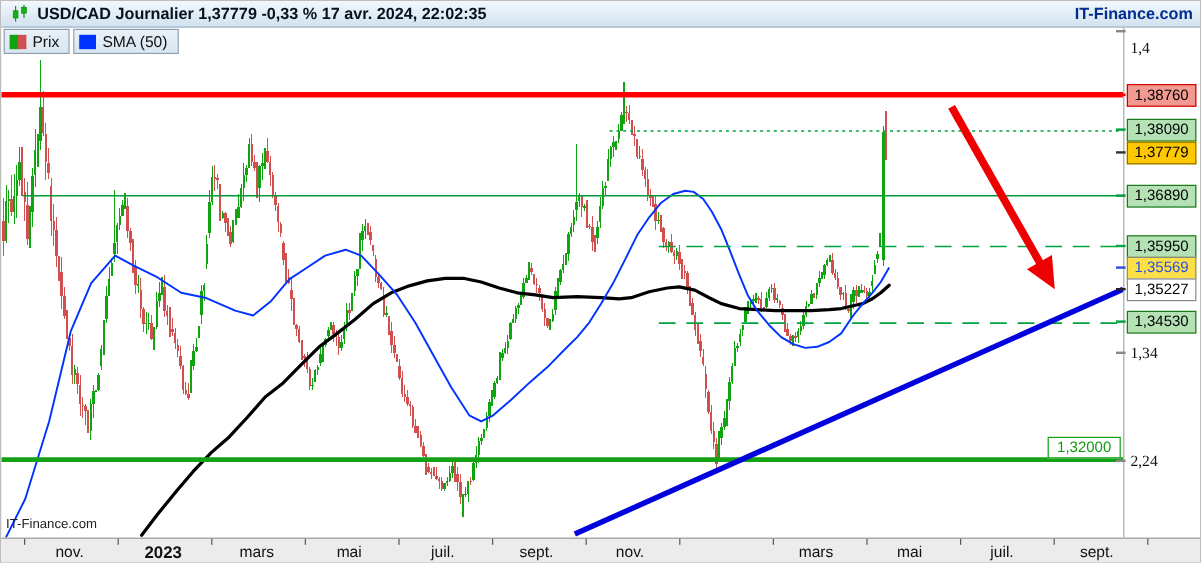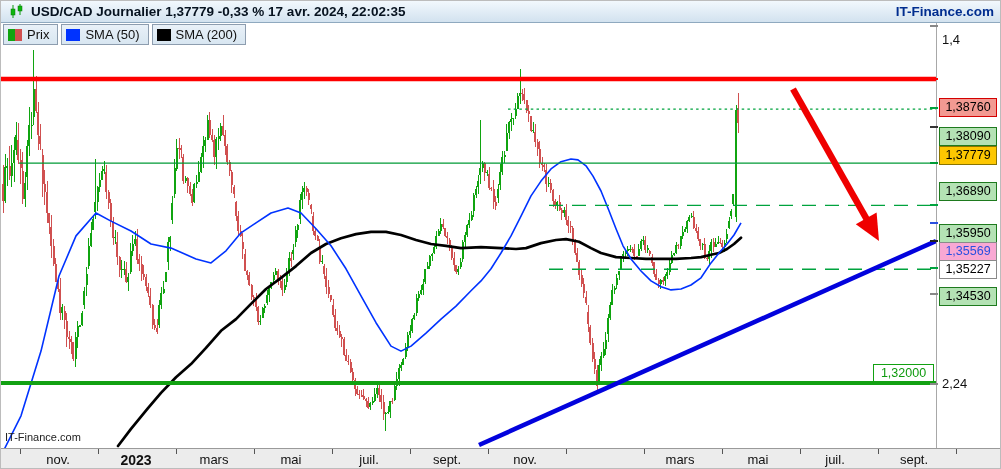--- a/index.html
+++ b/index.html
@@ -16,23 +16,23 @@
   .legend-tab{display:flex;align-items:center;gap:5px;background:linear-gradient(#e9f1f8,#d8e6f1);
     border:1px solid #8d9daf;padding:0 8px 0 4px;height:21px;box-sizing:border-box;font-size:13px;color:#111;}
   .swatch{display:flex;height:12px;}
   .swatch span{display:inline-block;width:7px;height:12px;}
   .swatch.single span{width:14px;}
   
   #plot{position:absolute;left:0;top:22px;}
   #vaxis-line{position:absolute;left:935px;top:22px;width:1px;height:425px;background:#a8a8a8;}
   
   .ytick-mark{position:absolute;width:8px;height:2px;left:929px;}
-  .ytick-label{position:absolute;left:941px;font-size:13px;color:#111;}
+  .ytick-label{position:absolute;left:941px;font-size:13px;color:#111;font-family:Liberation Serif, serif;}
   .price-tag{position:absolute;left:938px;width:58px;height:19px;line-height:17px;box-sizing:border-box;
-    text-align:center;font-size:12.5px;border:1px solid #888;margin-top:28px;}
+    text-align:center;font-size:12.5px;border:1px solid #888;}
   
   #l32box{position:absolute;left:872px;top:363px;width:61px;height:18px;line-height:16px;box-sizing:border-box;
     border:1px solid #12a112;color:#0f9a0f;background:#fff;font-size:12.5px;text-align:center;}
   
   #xaxis{position:absolute;left:0;top:447px;width:1001px;height:22px;box-sizing:border-box;
     background:#ececec;border-top:1px solid #9a9a9a;padding-left:8px;}
   .xtick{position:absolute;top:0;width:1px;height:5px;background:#555;}
   .xlabel{position:absolute;top:3px;transform:translateX(-50%);font-size:13px;color:#111;white-space:nowrap;}
   .xlabel.year{font-weight:bold;font-size:14px;}
   #watermark{position:absolute;left:4px;top:430px;font-size:11px;color:#222;}
@@ -61,26 +61,20 @@
           <span style="background: rgb(16, 164, 16);"></span>
           <span style="background: rgb(208, 80, 80);"></span>
         </span>
         <span>Prix</span>
       </div>
       <div class="legend-tab">
         <span class="swatch single">
           <span style="background: rgb(0, 51, 255);"></span>
         </span>
         <span>SMA (50)</span>
-      </div>
-      <div class="legend-tab">
-        <span class="swatch single">
-          <span style="background: rgb(0, 0, 0);"></span>
-        </span>
-        <span>SMA (200)</span>
       </div>
     </div>
 
   <svg id="plot" width="935" height="425" viewBox="0 22 935 425" xmlns="http://www.w3.org/2000/svg">
       <g shape-rendering="crispEdges">
         <line x1="2" x2="2" y1="164.1" y2="212.3" stroke="#d05050" stroke-width="1"></line>
         <rect x="1.0" y="183.0" width="2" height="16.9" fill="#d05050"></rect>
         <line x1="4.2" x2="4.2" y1="153.3" y2="201.6" stroke="#10a410" stroke-width="1"></line>
         <rect x="3.2" y="166.4" width="2" height="33.4" fill="#10a410"></rect>
         <line x1="6.4" x2="6.4" y1="157.4" y2="184.5" stroke="#10a410" stroke-width="1"></line>
@@ -777,21 +771,21 @@
       <div class="price-tag" style="top: 68.5px; background: rgb(242, 154, 146); border-color: rgb(212, 0, 0); color: rgb(0, 0, 0);">1,38760</div>
       <div class="ytick-mark" style="top: 106px; background: rgb(0, 163, 62);"></div>
       <div class="price-tag" style="top: 97.5px; background: rgb(180, 226, 180); border-color: rgb(30, 122, 30); color: rgb(0, 0, 0);">1,38090</div>
       <div class="ytick-mark" style="top: 125px; background: rgb(51, 51, 51);"></div>
       <div class="price-tag" style="top: 116.5px; background: rgb(253, 199, 1); border-color: rgb(138, 116, 0); color: rgb(0, 0, 0);">1,37779</div>
       <div class="ytick-mark" style="top: 161px; background: rgb(0, 154, 54);"></div>
       <div class="price-tag" style="top: 152.5px; background: rgb(180, 226, 180); border-color: rgb(30, 122, 30); color: rgb(0, 0, 0);">1,36890</div>
       <div class="ytick-mark" style="top: 203px; background: rgb(0, 163, 62);"></div>
       <div class="price-tag" style="top: 194.5px; background: rgb(180, 226, 180); border-color: rgb(30, 122, 30); color: rgb(0, 0, 0);">1,35950</div>
       <div class="ytick-mark" style="top: 221px; background: rgb(43, 80, 224);"></div>
-      <div class="price-tag" style="top: 212.5px; background: #f9a8d4; border-color: rgb(138, 138, 138); color: rgb(43, 80, 224);">1,35569</div>
+      <div class="price-tag" style="top: 212.5px; background: #fde047; border-color: rgb(138, 138, 138); color: rgb(43, 80, 224);">1,35569</div>
       <div class="ytick-mark" style="top: 239px; background: rgb(34, 34, 34);"></div>
       <div class="price-tag" style="top: 230.5px; background: rgb(255, 255, 255); border-color: rgb(138, 138, 138); color: rgb(0, 0, 0);">1,35227</div>
       <div class="ytick-mark" style="top: 266px; background: rgb(0, 163, 62);"></div>
       <div class="price-tag" style="top: 257.5px; background: rgb(180, 226, 180); border-color: rgb(30, 122, 30); color: rgb(0, 0, 0);">1,34530</div>
     </div>
   <div id="l32box">1,32000</div>
   <div id="xaxis">
       <div class="xtick" style="left: 19px;"></div>
       <div class="xtick" style="left: 97px;"></div>
       <div class="xtick" style="left: 175px;"></div>

